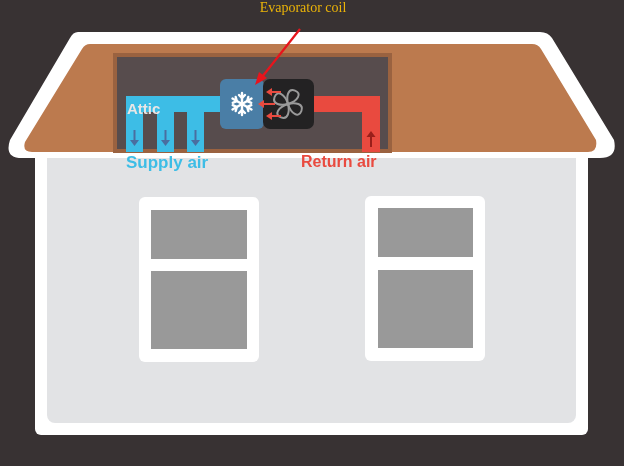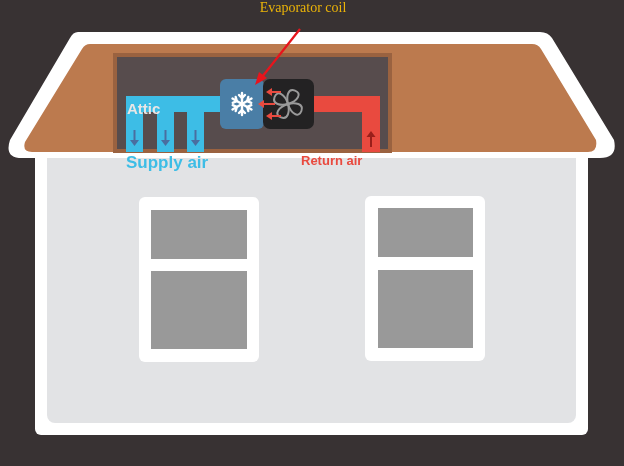--- a/index.html
+++ b/index.html
@@ -18,21 +18,21 @@
     .label-attic {
       position: absolute; left: 127px; top: 64px;
       font-weight: bold; font-size: 15px; color: #e8e6e6; margin-top: 36px;
     }
     .label-supply {
       position: absolute; left: 126px; top: 153px;
       font-weight: bold; font-size: 17px; color: #3dbde6; text-align: right;
     }
     .label-return {
       position: absolute; left: 301px; top: 153px;
-      font-weight: bold; font-size: 13px; color: #e94a3f;
+      font-weight: bold; font-size: 16px; color: #e94a3f;
     }
   </style>
 </head>
 <body>
 
 <svg class="scene" width="624" height="466" viewBox="0 0 624 466">
 
   <rect x="35" y="140" width="553" height="295" rx="6" fill="#ffffff"></rect>
   <rect x="47" y="140" width="529" height="283" rx="8" fill="#e2e3e5"></rect>
 

